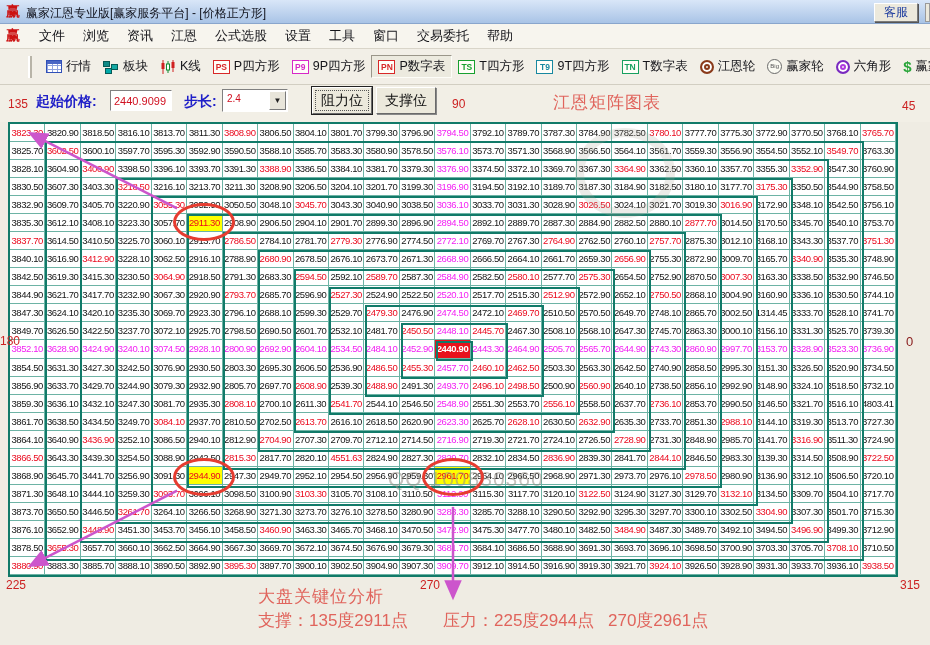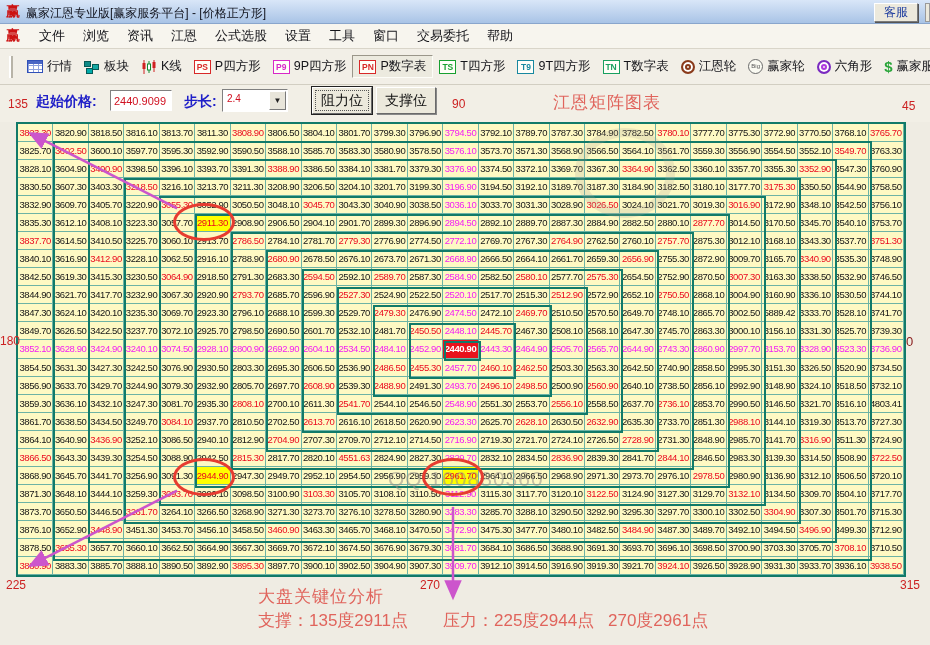--- a/index.html
+++ b/index.html
@@ -18,21 +18,21 @@
   .btn-sliver { position:absolute; right:0; top:3px; width:5px; height:19px; background:#ece9dc; border:1px solid #9a9a9a; }
 
   
   .menubar { position:absolute; left:0; top:24px; width:930px; height:25px; background:#f7f5ee;
     border-bottom:1px solid #d9d5c9; display:flex; align-items:center; }
   .menubar .logo { color:#cc1111; font-weight:bold; font-size:14px; margin:0 10px 0 6px; }
   .menu-item { font-size:13px; color:#15151a; padding:0 9px; cursor:default; }
 
   
   .toolbar { position:absolute; left:0; top:49px; width:930px; height:36px; background:#f2efe7;
-    border-bottom:1px solid #d2cec2; display:flex; align-items:center; padding-left:9px; }
+    border-bottom:1px solid #d2cec2; display:flex; align-items:center; padding-left:28px; }
   .grip { width:3px; height:22px; border-left:2px solid #fff; border-right:2px solid #b8b4a8; margin-right:8px; }
   .tool-item { display:flex; align-items:center; gap:4px; padding:2px 6px; font-size:12.5px; color:#15151a; white-space:nowrap; }
   .tool-item.selected { border:1px solid; border-color:#9a968a #fdfdf8 #fdfdf8 #9a968a; background:#eceadf; }
   .badge-ic { display:inline-block; width:17px; height:14px; border:1px solid; font-size:8.5px; font-weight:bold;
     text-align:center; line-height:12px; background:#fffef8; }
   .table-ic { width:16px; height:13px; border:1px solid #3050b8;
     background:linear-gradient(#4a66c4 0 3px, transparent 3px),
       repeating-linear-gradient(90deg,#8fa2dd 0 1px, transparent 1px 5px),
       repeating-linear-gradient(#8fa2dd 0 1px, transparent 1px 4px), #fff; }
   .blocks-ic { position:relative; width:16px; height:14px; }
@@ -56,22 +56,22 @@
   .step-select .val { position:absolute; left:4px; top:3px; color:#d01020; font-size:10px; }
   .step-select .dd { position:absolute; right:1px; top:1px; width:17px; height:19px; background:#e8e5da;
     border:1px solid; border-color:#fff #7a7a7a #7a7a7a #fff; font-size:8px; color:#222; text-align:center; line-height:18px; }
   .push-btn { position:absolute; top:2px; height:27px; background:#ece9dc; font-size:14px; color:#101010;
     border:1px solid; border-color:#fff #6a6a6a #6a6a6a #fff; box-shadow:1px 1px 0 #888; text-align:center; line-height:24px; }
   .push-btn.default { outline:1px solid #222; }
   .push-btn.default::after { content:""; position:absolute; inset:2px; border:1px dotted #555; }
   .chart-title { position:absolute; left:553px; top:6px; color:#e0645c; font-size:17px; letter-spacing:1px; }
 
   
-  .gridwrap { position:absolute; left:16px; top:122px; width:890px; height:455px;
-    border:2px solid #117a69; background:#fef9c3; }
+  .gridwrap { position:absolute; left:8px; top:122px; width:890px; height:455px;
+    border:2px solid #117a69; background:#ffffff; }
   .grid { position:absolute; inset:0; display:grid;
     grid-template-columns:repeat(25,1fr); grid-template-rows:repeat(25,1fr); }
   .cell { border-right:1px solid #6db3a5; border-bottom:1px solid #6db3a5; overflow:hidden;
     display:flex; align-items:center; justify-content:center; font-size:9.5px; letter-spacing:-0.4px;
     color:#141414; white-space:nowrap; }
   .cell.red { color:#ea0a1e; }
   .cell.mag { color:#f320f3; }
   .cell.yellow { background:#ffff00; color:#ea0a1e; }
   .cell.center { background:#e8121c; color:#fff; font-weight:bold; }
   .ring { position:absolute; border:2px solid #117a69; pointer-events:none; }
@@ -465,21 +465,21 @@
         <div class="cell">2476.90</div>
         <div class="cell mag">2474.50</div>
         <div class="cell">2472.10</div>
         <div class="cell red">2469.70</div>
         <div class="cell">2510.50</div>
         <div class="cell">2570.50</div>
         <div class="cell">2649.70</div>
         <div class="cell">2748.10</div>
         <div class="cell">2865.70</div>
         <div class="cell">3002.50</div>
-        <div class="cell">5889.42</div>
+        <div class="cell">1314.45</div>
         <div class="cell">3333.70</div>
         <div class="cell">3528.10</div>
         <div class="cell">3741.70</div>
         <div class="cell">3849.70</div>
         <div class="cell">3626.50</div>
         <div class="cell">3422.50</div>
         <div class="cell">3237.70</div>
         <div class="cell">3072.10</div>
         <div class="cell">2925.70</div>
         <div class="cell">2798.50</div>

